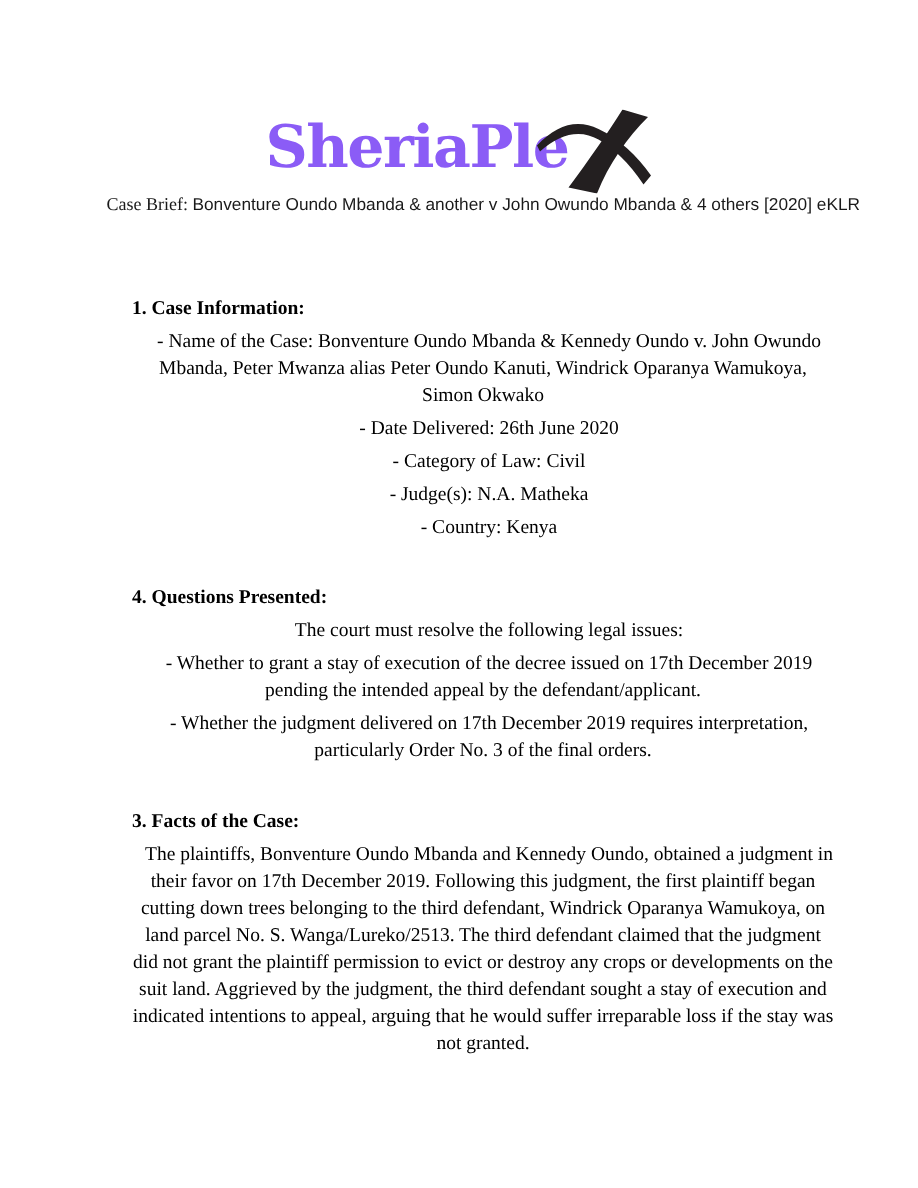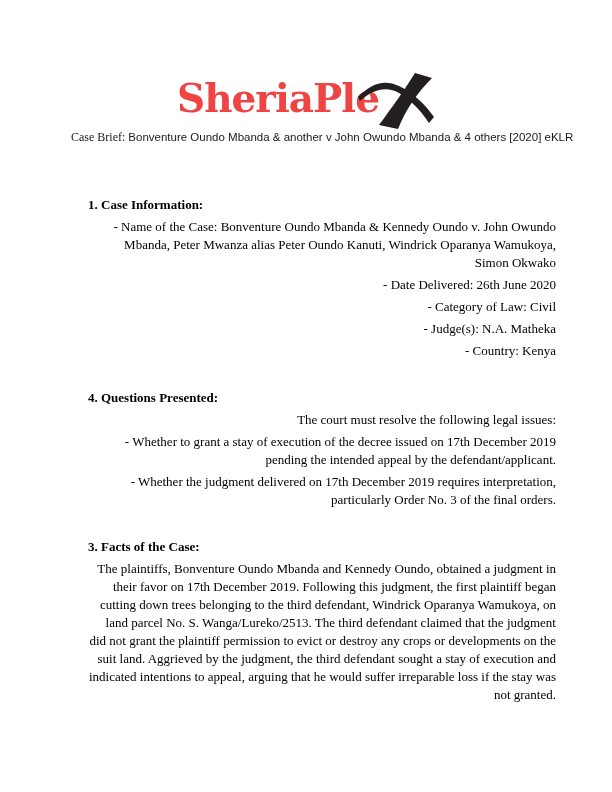--- a/index.html
+++ b/index.html
@@ -24,21 +24,21 @@
     white-space: nowrap;
   }
   .logo-text {
     display: inline-block;
     vertical-align: top;
     font-family: "DejaVu Serif", serif;
     font-weight: bold;
     font-size: 39px;
     line-height: 46px;
     letter-spacing: -1px;
-    color: #ef4444;
+    color: #8b5cf6;
   }
   .logo-x {
     display: inline-block;
     vertical-align: top;
     margin-left: -22px;
     margin-top: -2px;
   }
 
   
   .doc-title {
@@ -73,21 +73,21 @@
     font-size: 13px;
     line-height: 18px;
     font-weight: bold;
     margin: 0 0 4px 0;
   }
   .sec p {
     font-size: 13px;
     line-height: 18px;
     margin: 0;
     text-indent: 8px;
-    text-align: right;
+    text-align: center;
   }
   .sec p + p { margin-top: 4px; }
 </style>
 </head>
 <body>
 
 <div class="page">
 
   <div class="logo-row">
     <span class="logo-text">SheriaPle</span><svg class="logo-x" width="78" height="56" viewBox="0 0 78 56" aria-hidden="true">

